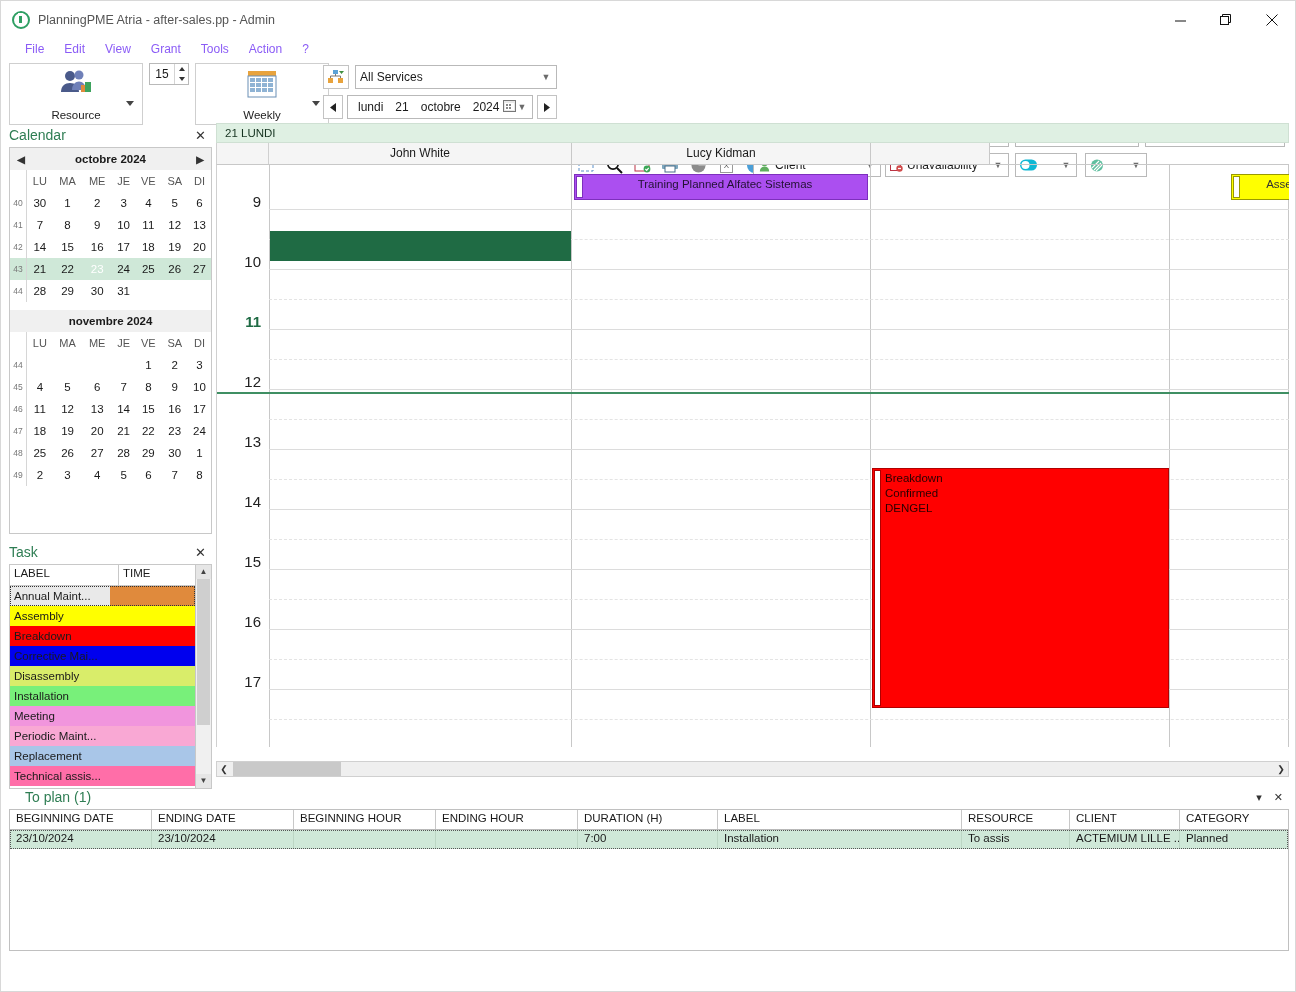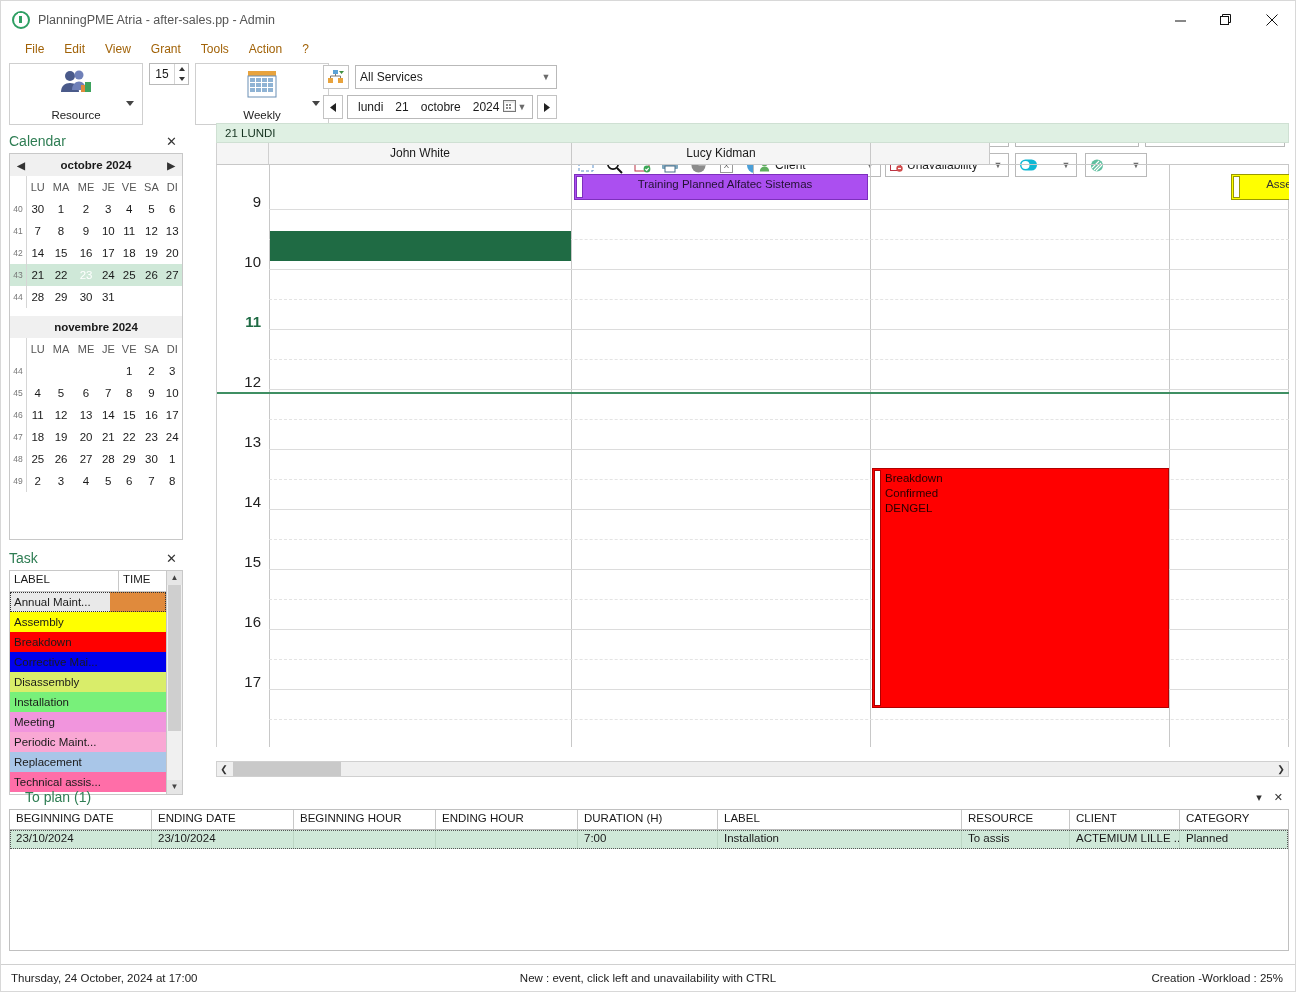--- a/index.html
+++ b/index.html
@@ -19,21 +19,21 @@
       border:2.5px solid #2e9f63;box-sizing:border-box;}
   .app-icon .bar{position:absolute;left:7px;top:3px;width:3px;height:9px;background:#2e9f63;}
   .app-icon .dot{position:absolute;left:6px;top:2px;width:5px;height:3px;background:#fff;}
   .title-text{font-size:12.5px;color:#555;}
   .winbtns{margin-left:auto;display:flex;height:38px;}
   .winbtn{width:46px;height:38px;display:flex;align-items:center;justify-content:center;}
   .winbtn svg{display:block;}
 
   
   .menubar{height:20px;display:flex;align-items:center;padding-left:14px;gap:0;}
-  .menu-item{font-size:12px;color:#a16207;padding:2px 10px;}
+  .menu-item{font-size:12px;color:#8b5cf6;padding:2px 10px;}
 
   
   .ribbon{height:62px;position:relative;padding:4px 0 0 8px;display:flex;align-items:flex-start;}
   .rb-group{border:1px solid #cfcfcf;background:#fff;box-sizing:border-box;display:flex;}
   .big-btn{width:132px;height:56px;position:relative;display:flex;flex-direction:column;
            align-items:center;justify-content:flex-start;padding-top:4px;}
   .big-btn .lbl{position:absolute;bottom:3px;left:0;right:0;text-align:center;font-size:11.5px;color:#222;}
   .big-btn .caret{position:absolute;right:8px;bottom:18px;width:0;height:0;
       border-left:4px solid transparent;border-right:4px solid transparent;border-top:5px solid #444;}
   .spin{margin-left:6px;width:40px;height:22px;border:1px solid #b9b9b9;display:flex;
@@ -46,21 +46,21 @@
 
   .combo{height:24px;border:1px solid #b9b9b9;background:#fff;box-sizing:border-box;
          display:flex;align-items:center;padding:0 4px;font-size:12px;}
   .combo .ctext{flex:1;white-space:nowrap;overflow:hidden;}
   .combo .cdrop{width:12px;text-align:center;color:#6b6b6b;font-size:9px;}
   .iconbtn{width:26px;height:24px;border:1px solid #c3c3c3;background:#fff;box-sizing:border-box;
            display:flex;align-items:center;justify-content:center;}
   .iconbtn.plain{border:none;}
 
   
-  .left-pane{position:absolute;left:8px;top:128px;width:174px;}
+  .left-pane{position:absolute;left:8px;top:122px;width:203px;}
   .dock-title{display:flex;align-items:center;height:24px;color:#2e7d53;font-size:14px;}
   .dock-title .x{margin-left:auto;margin-right:6px;color:#333;font-size:13px;}
   .cal-box{border:1px solid #c8c8c8;background:#fff;padding:0;box-sizing:border-box;}
   .cal-head{height:22px;display:flex;align-items:center;background:#f0f0f0;font-weight:bold;font-size:11.5px;}
   .cal-head .mid{flex:1;text-align:center;}
   .cal-head .nav{width:22px;text-align:center;color:#333;font-size:10px;}
   table.cal{border-collapse:collapse;width:100%;font-size:11.5px;}
   table.cal td,table.cal th{text-align:center;padding:2px 0;font-weight:normal;height:18px;}
   table.cal th{color:#555;font-size:11px;}
   table.cal td.wk,table.cal th.wk{color:#777;font-size:8.5px;border-right:1px solid #d6d6d6;width:16px;}
@@ -732,18 +732,13 @@
         <div style="width:142px;"></div>
         <div style="width:140px;">7:00</div>
         <div style="width:244px;">Installation</div>
         <div style="width:108px;">To assis</div>
         <div style="width:110px;">ACTEMIUM LILLE ...</div>
         <div style="width:106px;border-right:none;">Planned</div>
       </div>
     </div>
   </div>
 
-  <div class="status">
-    <div class="s1">Thursday, 24 October, 2024 at 17:00</div>
-    <div class="s2">New : event, click left and unavailability with CTRL</div>
-    <div class="s3">Creation -Workload : 25%</div>
-  </div>
 </div>
 
 </body></html>

